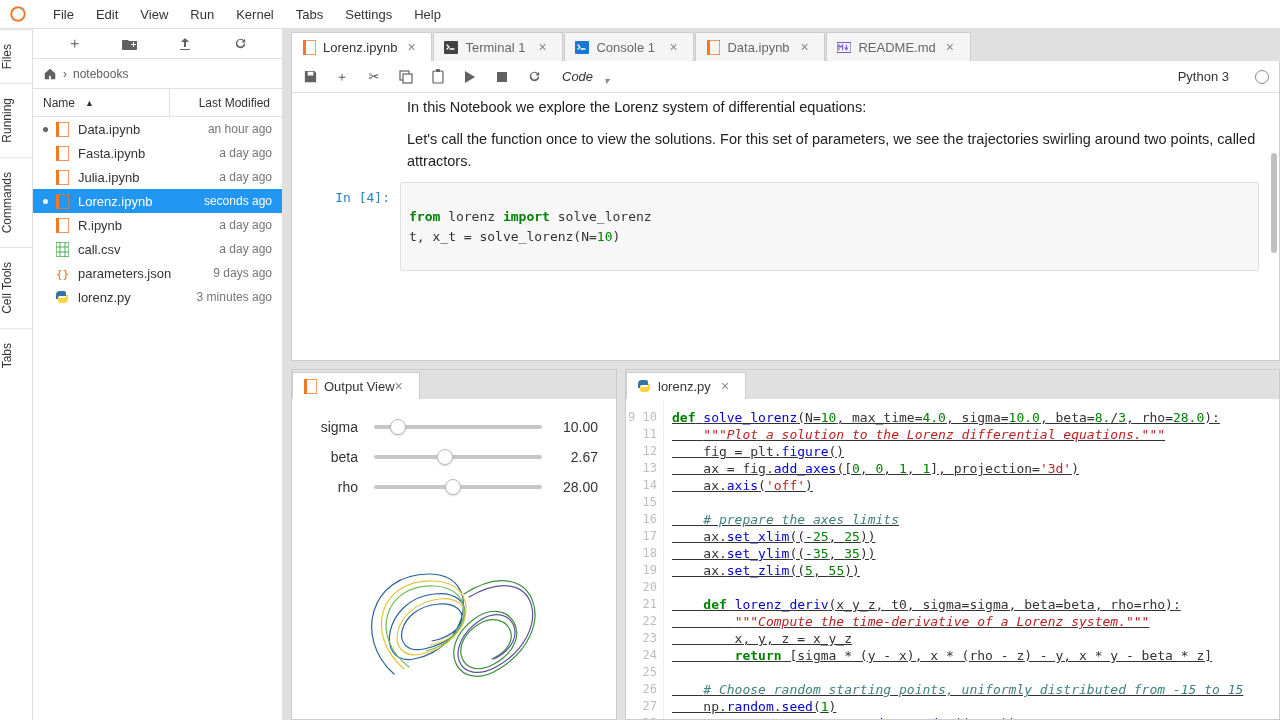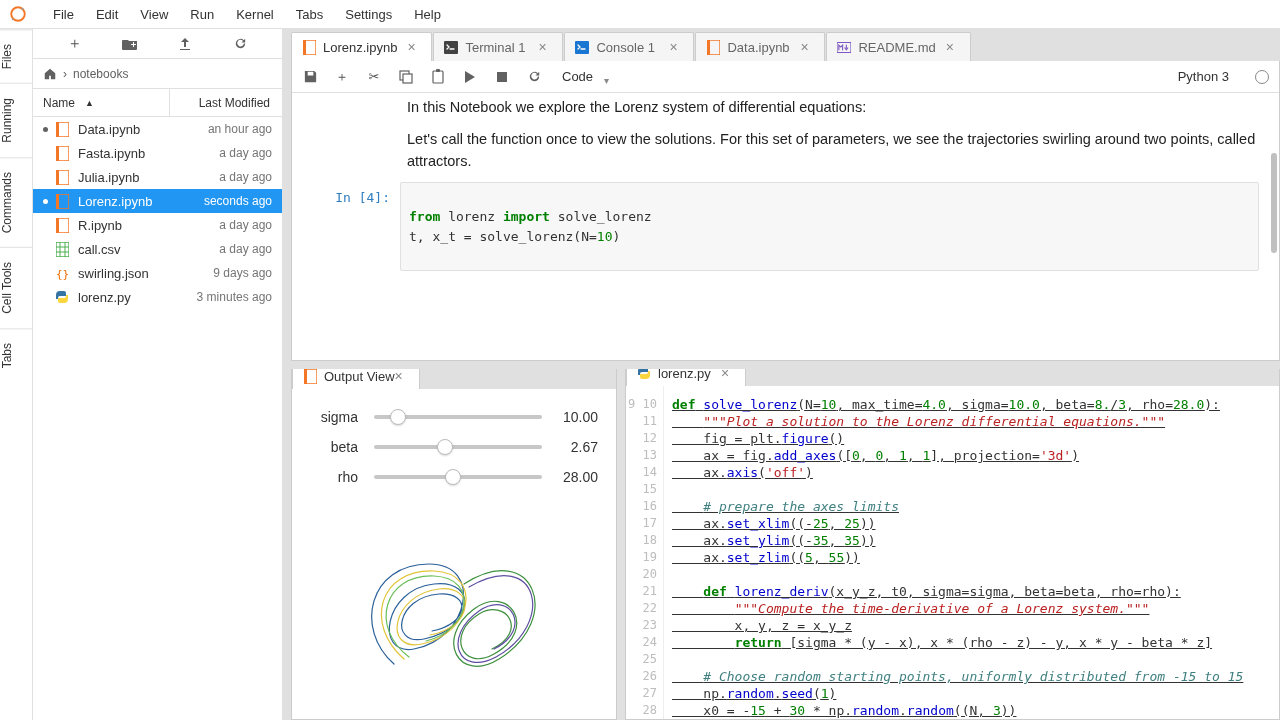--- a/index.html
+++ b/index.html
@@ -33,35 +33,35 @@
 .tabrow { height:32px; display:flex; align-items:flex-end; gap:0; }
 .tab { height:29px; background:#fff; border:1px solid #ccc; border-bottom:none; display:flex; align-items:center; padding:0 10px 0 10px; font-size:13px; cursor:pointer; border-top-left-radius:2px; border-top-right-radius:2px; margin-right:1px; min-width:130px; position:relative;}
 .tab:not(.active){ background:#f5f5f5; color:#666; }
 .tab-icon{width:14px;height:14px;margin-right:7px;display:flex;align-items:center;justify-content:center;}
 .tab-label{flex:1;white-space:nowrap;}
 .tab-close{width:14px;height:14px;margin-left:10px;color:#888;font-size:14px;line-height:14px;}
 .panel-top { background:#fff; border:1px solid #ccc; flex:0 0 300px; display:flex; flex-direction:column; border-top:none;}
 .nb-toolbar { height:32px; border-bottom:1px solid #e0e0e0; display:flex; align-items:center; padding:0 10px; gap:16px; }
 .nb-tool { width:16px;height:16px;display:flex;align-items:center;justify-content:center;color:#555;cursor:pointer; }
 .nb-select{font-size:13px;color:#333;padding:2px 20px 2px 4px;border:none;background:transparent;cursor:pointer;position:relative;}
-.nb-select-wrap{position:relative;display:flex;align-items:flex-end;}
+.nb-select-wrap{position:relative;display:flex;align-items:flex-end;font-style:italic;}
 .nb-select-wrap::after{content:"▾";position:absolute;right:4px;color:#888;pointer-events:none;font-size:10px;}
 .nb-toolbar .spacer{flex:1;}
 .nb-kernel{font-size:13px;color:#333;margin-right:10px;}
 .nb-kcircle{width:14px;height:14px;border:1.5px solid #888;border-radius:50%;}
 .nb-body { flex:1; overflow:auto; padding:4px 20px 8px 20px; font-size:14.5px; line-height:1.5; position:relative;}
 .nb-scroll-gutter { position:absolute; right:2px; top:60px; width:6px; height:100px; background:#c0c0c0; border-radius:3px; }
 .md-p{margin-left:95px;margin-bottom:10px;color:#222;}
 .md-eq{margin:12px 0 16px 0;text-align:center;font-family:"STIX",Georgia,serif;font-style:italic;font-size:17px;line-height:1.45;}
 .cell{display:flex;margin-top:8px;}
 .cell-prompt{width:88px;text-align:right;padding-right:10px;color:#307fc1;font-family:Menlo,Monaco,monospace;font-size:13px;padding-top:6px;}
 .cell-code{flex:1;background:#f7f7f7;border:1px solid #e0e0e0;padding:24px 8px;font-family:Menlo,Monaco,monospace;font-size:13px;white-space:pre;border-radius:2px;}
 .kw{color:#008000;font-weight:bold;}
 .num{color:#008000;}
-.panel-row { display:flex; gap:8px; flex:1; margin-top:8px; overflow:hidden; margin-bottom:0;align-items:flex-end;}
+.panel-row { display:flex; gap:8px; flex:1; margin-top:8px; overflow:hidden; margin-bottom:0;}
 .panel { background:#fff; border:1px solid #ccc; display:flex; flex-direction:column; flex:1; overflow:hidden;}
 .panel.left{flex:0 0 326px;}
 .panel-tabrow{height:29px;background:#e0e0e0;display:flex;align-items:flex-end;}
 .ptab{height:27px;background:#fff;border:1px solid #ccc;border-bottom:none;display:flex;align-items:center;padding:0 10px;font-size:13px;min-width:120px;}
 .ptab .tab-close{margin-left:auto;}
 .outview-body{flex:1;padding:20px 18px;overflow:hidden;}
 .slider-row{display:flex;align-items:center;margin-bottom:14px;font-size:14px;}
 .slider-label{width:58px;text-align:right;padding-right:10px;color:#333;}
 .slider-track{flex:1;height:4px;background:#c7c7c7;border-radius:2px;position:relative;margin:0 6px;}
 .slider-thumb{position:absolute;top:50%;width:16px;height:16px;background:#fff;border:1px solid #bbb;border-radius:50%;transform:translate(-50%,-50%);box-shadow:0 1px 2px rgba(0,0,0,.15);}
@@ -214,21 +214,21 @@
           <span class="fb-name">call.csv</span>
           <span class="fb-mod">a day ago</span>
         </div>
         <div class="fb-row">
           <span class="fb-nodot"></span>
           <span class="fb-icon">
             <svg width="13" height="15" viewBox="0 0 13 15">
               <text x="0" y="12" font-size="11" font-family="monospace" fill="#ef6c00">{}</text>
             </svg>
           </span>
-          <span class="fb-name">swirling.json</span>
+          <span class="fb-name">parameters.json</span>
           <span class="fb-mod">9 days ago</span>
         </div>
         <div class="fb-row">
           <span class="fb-nodot"></span>
           <span class="fb-icon">
             <svg width="14" height="14" viewBox="0 0 14 14">
               <path d="M5 1h4a2 2 0 0 1 2 2v3H5a2 2 0 0 0-2 2v1H1V5a4 4 0 0 1 4-4z" fill="#3673a5"></path>
               <path d="M9 13H5a2 2 0 0 1-2-2V8h6a2 2 0 0 0 2-2V5h2v4a4 4 0 0 1-4 4z" fill="#fdd53f"></path>
             </svg>
           </span>

